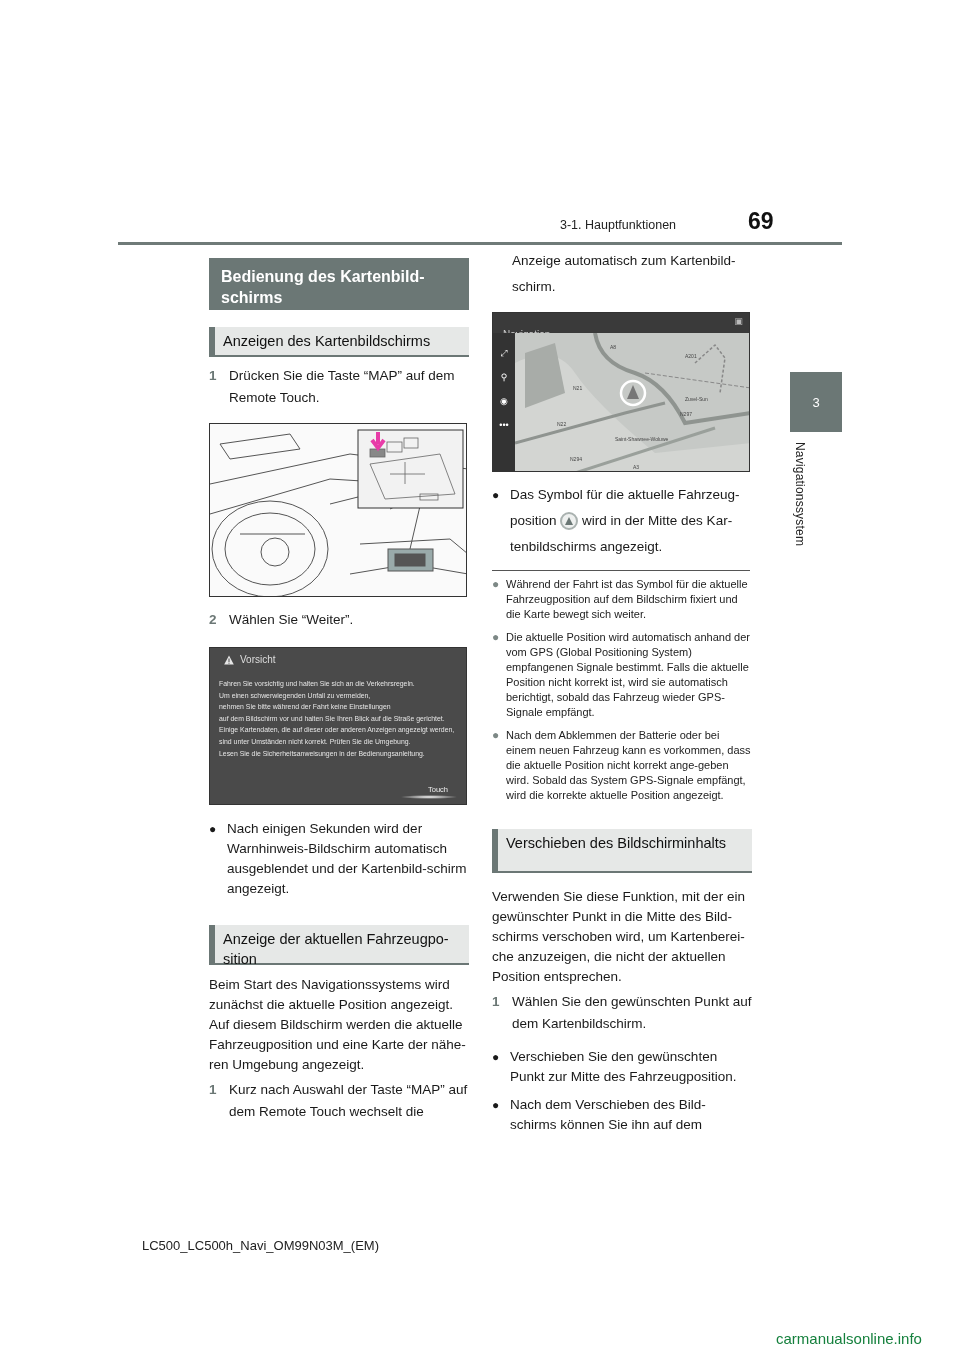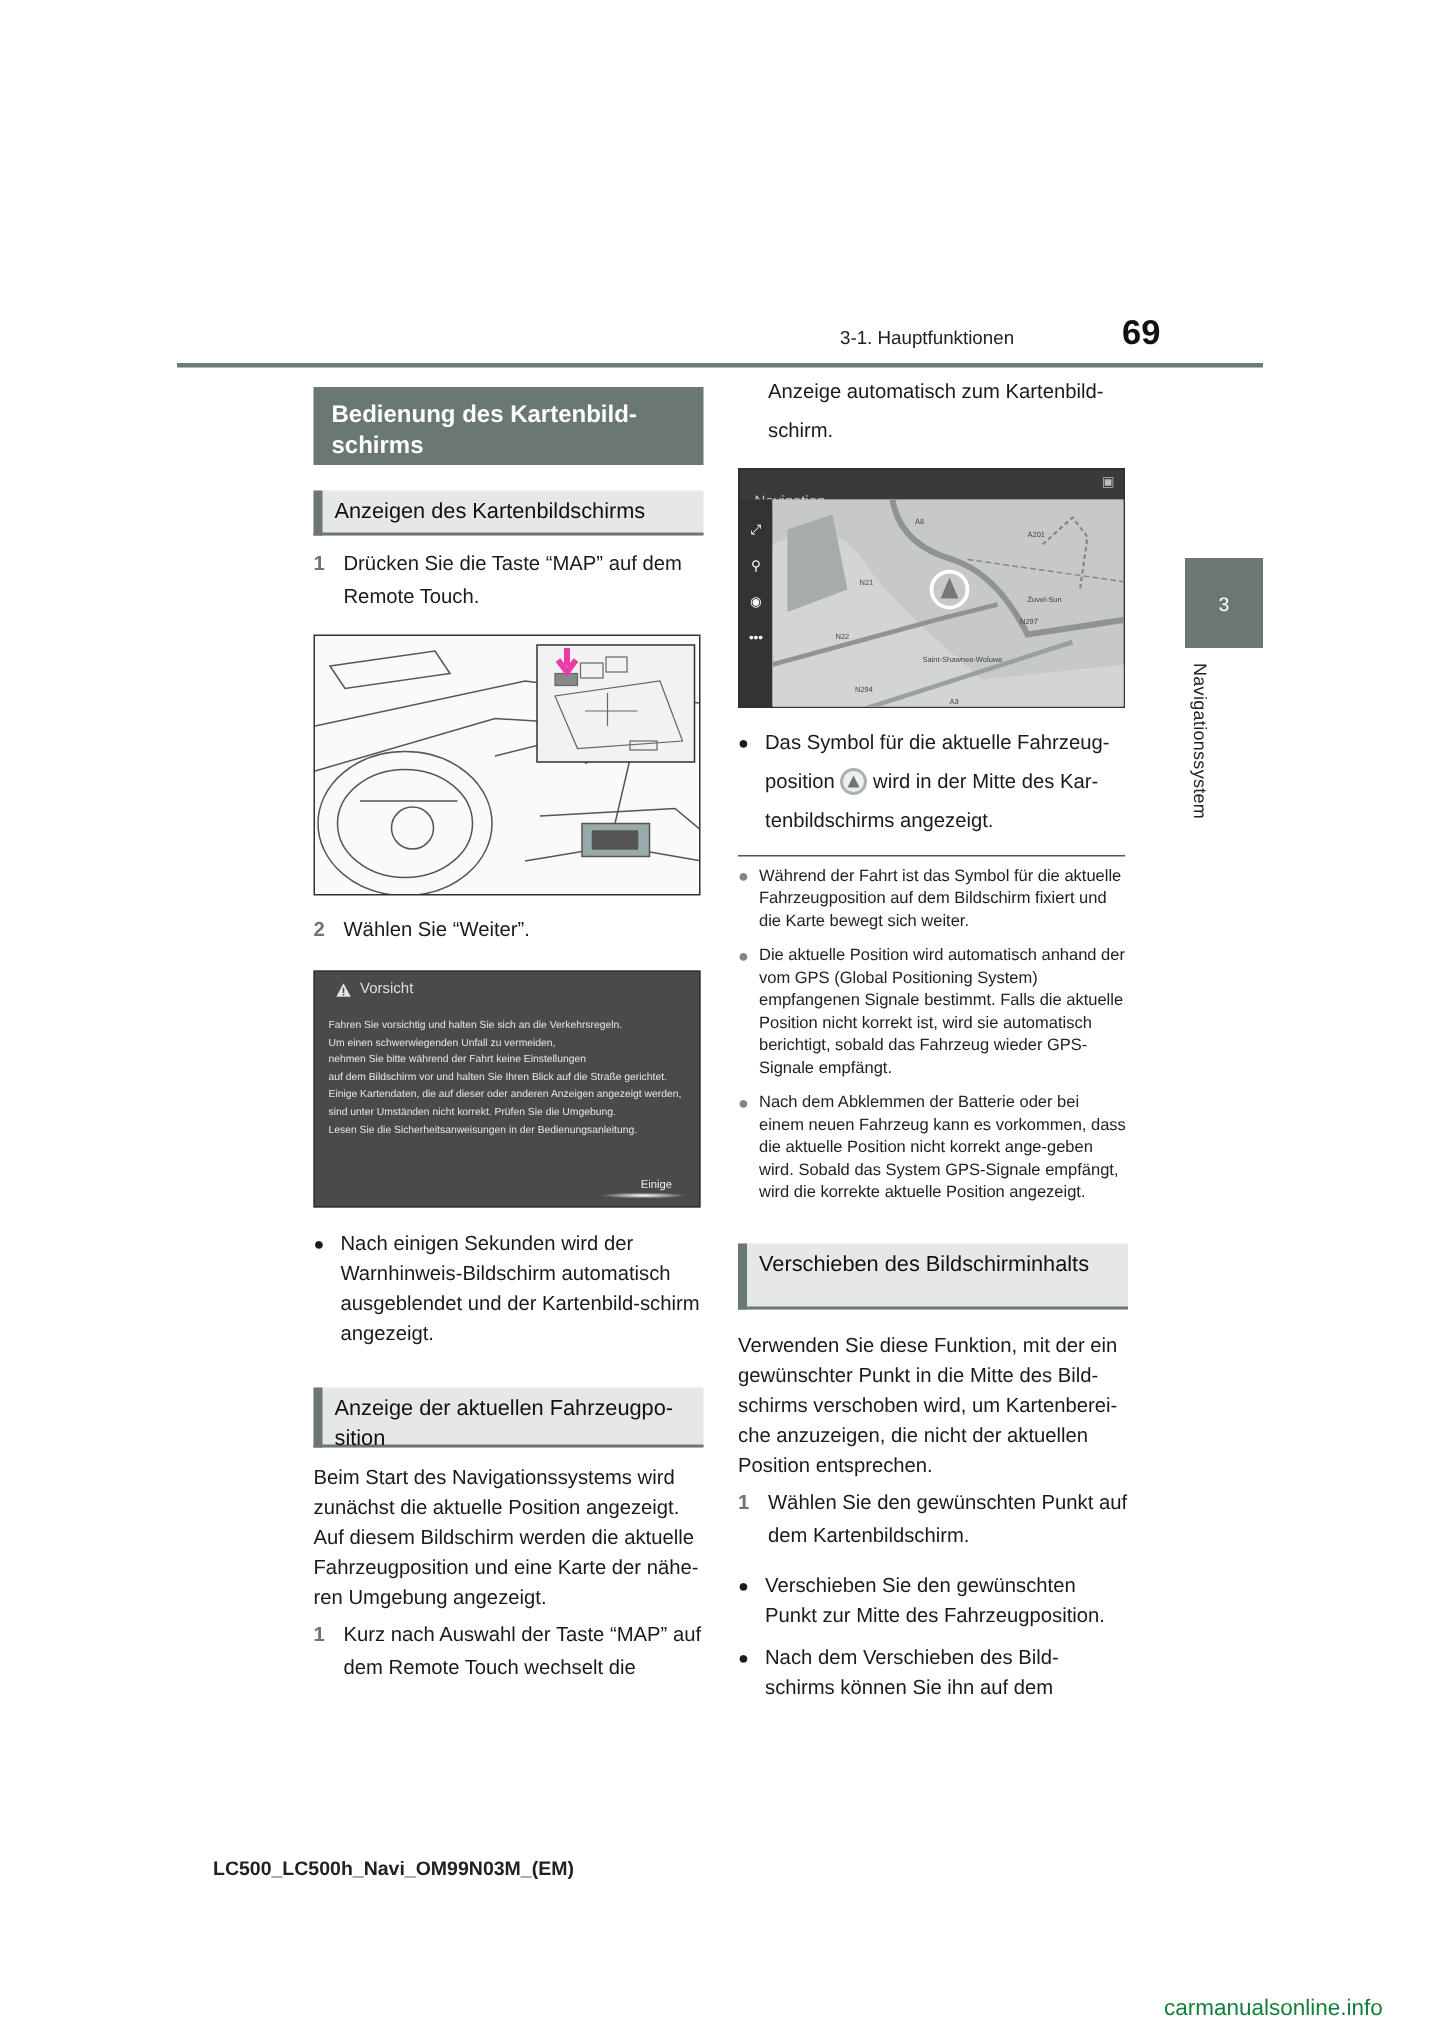--- a/index.html
+++ b/index.html
@@ -40,21 +40,21 @@
   .warn-next { position: absolute; right: 18px; bottom: 10px; font-size: 7.5px; color: #eee; }
   .warn-glow { position: absolute; right: 8px; bottom: 5px; width: 58px; height: 4px; background: radial-gradient(ellipse at center, #ffffff 0%, rgba(255,255,255,0) 70%); }
 
   .nav-box { width: 258px; height: 160px; background: #2b2b2b; }
   .nav-head { position: absolute; left: 0; top: 0; right: 0; height: 32px; background: #3a3a3a; color: #ccc; font-size: 10px; padding: 16px 10px; }
   .nav-side { position: absolute; left: 0; top: 20px; width: 22px; bottom: 0; background: #333; }
   .nav-side .si { position: absolute; left: 5px; width: 12px; height: 12px; color: #fff; font-size: 9px; text-align: center; line-height: 12px; }
   .nav-map { position: absolute; left: 22px; top: 20px; right: 0; bottom: 0; background: #c9ccc9; }
 
   .watermark { position: absolute; left: 776px; top: 1330px; font-size: 15px; color: #15803d; }
-  .footer { position: absolute; left: 142px; top: 1238px; font-size: 13px; color: #222; font-weight: bold; }
+  .footer { position: absolute; left: 142px; top: 1238px; font-size: 13px; color: #222; }
 </style>
 </head>
 <body>
 
 <div class="hdr-section">3-1. Hauptfunktionen</div>
 <div class="hdr-page">69</div>
 <div class="hdr-rule"></div>
 
 <div class="side-tab">
     <span>3</span>
@@ -120,21 +120,21 @@
     </div>
     <div class="warn-lines">
       <div>Fahren Sie vorsichtig und halten Sie sich an die Verkehrsregeln.</div>
       <div>Um einen schwerwiegenden Unfall zu vermeiden,</div>
       <div>nehmen Sie bitte während der Fahrt keine Einstellungen</div>
       <div>auf dem Bildschirm vor und halten Sie Ihren Blick auf die Straße gerichtet.</div>
       <div>Einige Kartendaten, die auf dieser oder anderen Anzeigen angezeigt werden,</div>
       <div>sind unter Umständen nicht korrekt. Prüfen Sie die Umgebung.</div>
       <div>Lesen Sie die Sicherheitsanweisungen in der Bedienungsanleitung.</div>
     </div>
-    <div class="warn-next">Einige</div>
+    <div class="warn-next">Touch</div>
     <div class="warn-glow"></div>
   </div>
   <div style="height:14px"></div>
 
   <div class="bullet">
     <span class="dot">●</span>
     <span>Nach einigen Sekunden wird der Warnhinweis-Bildschirm automatisch ausgeblendet und der Kartenbild-schirm angezeigt.</span>
   </div>
   <div style="height:26px"></div>
 

